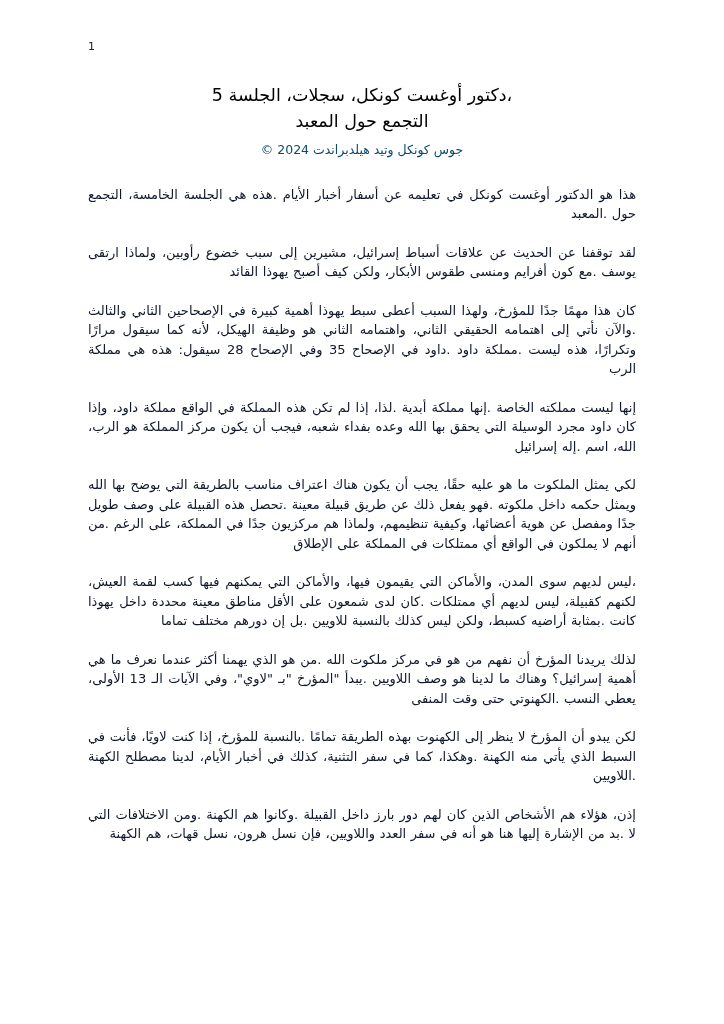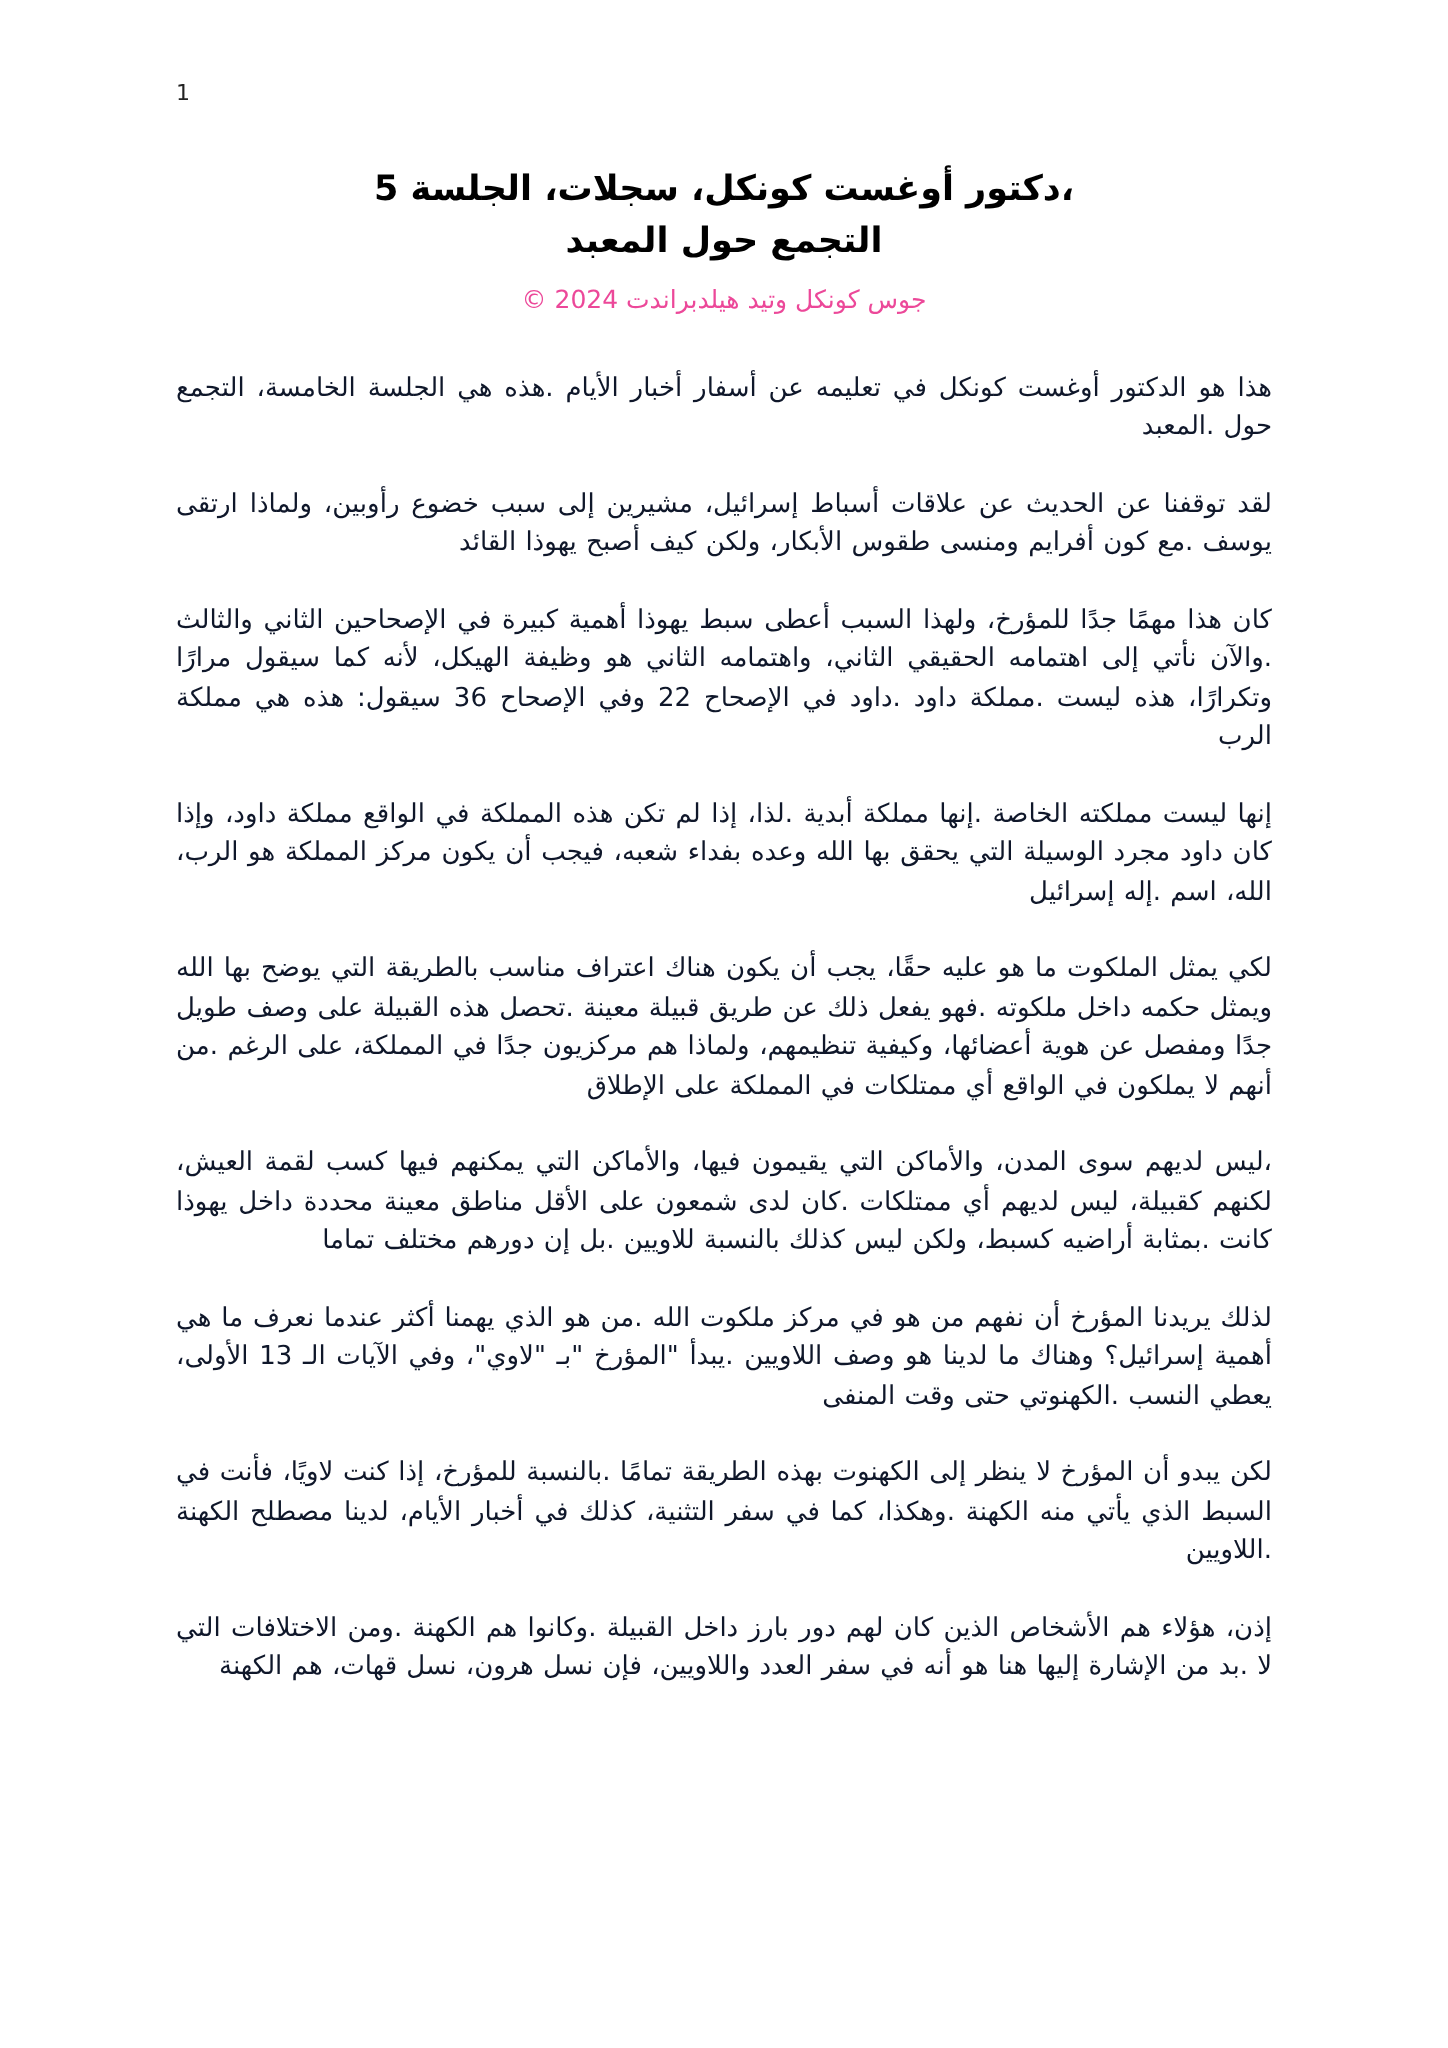--- a/index.html
+++ b/index.html
@@ -24,30 +24,30 @@
   }
   .title-block {
     margin-top: 46px;
     text-align: center;
   }
   .title {
     direction: rtl;
     unicode-bidi: plaintext;
     text-align: center;
     font-size: 17.5px;
-    font-weight: bold;
+    font-weight: normal;
     line-height: 1.5;
     color: #000;
   }
   .copyright {
     direction: rtl;
     text-align: center;
     font-size: 12.5px;
     margin-top: 7px;
-    color: #ec4899;
+    color: #0c4a6e;
   }
   .body-text {
     margin-top: 28px;
   }
   .para {
     direction: rtl;
     text-align: justify;
     font-size: 13px;
     line-height: 19.5px;
     margin-bottom: 19px;
@@ -63,21 +63,21 @@
 
   <div class="title-block">
     <div class="title" dir="rtl">،دكتور أوغست كونكل، سجلات، الجلسة 5</div>
     <div class="title" dir="rtl">التجمع حول المعبد</div>
     <div class="copyright" dir="rtl">جوس كونكل وتيد هيلدبراندت 2024 ©</div>
   </div>
 
   <div class="body-text">
       <p class="para" dir="rtl">هذا هو الدكتور أوغست كونكل في تعليمه عن أسفار أخبار الأيام .هذه هي الجلسة الخامسة، التجمع حول .المعبد</p>
       <p class="para" dir="rtl">لقد توقفنا عن الحديث عن علاقات أسباط إسرائيل، مشيرين إلى سبب خضوع رأوبين، ولماذا ارتقى يوسف .مع كون أفرايم ومنسى طقوس الأبكار، ولكن كيف أصبح يهوذا القائد</p>
-      <p class="para" dir="rtl">كان هذا مهمًا جدًا للمؤرخ، ولهذا السبب أعطى سبط يهوذا أهمية كبيرة في الإصحاحين الثاني والثالث .والآن نأتي إلى اهتمامه الحقيقي الثاني، واهتمامه الثاني هو وظيفة الهيكل، لأنه كما سيقول مرارًا وتكرارًا، هذه ليست .مملكة داود .داود في الإصحاح 22 وفي الإصحاح 36 سيقول: هذه هي مملكة الرب</p>
+      <p class="para" dir="rtl">كان هذا مهمًا جدًا للمؤرخ، ولهذا السبب أعطى سبط يهوذا أهمية كبيرة في الإصحاحين الثاني والثالث .والآن نأتي إلى اهتمامه الحقيقي الثاني، واهتمامه الثاني هو وظيفة الهيكل، لأنه كما سيقول مرارًا وتكرارًا، هذه ليست .مملكة داود .داود في الإصحاح 35 وفي الإصحاح 28 سيقول: هذه هي مملكة الرب</p>
       <p class="para" dir="rtl">إنها ليست مملكته الخاصة .إنها مملكة أبدية .لذا، إذا لم تكن هذه المملكة في الواقع مملكة داود، وإذا كان داود مجرد الوسيلة التي يحقق بها الله وعده بفداء شعبه، فيجب أن يكون مركز المملكة هو الرب، الله، اسم .إله إسرائيل</p>
       <p class="para" dir="rtl">لكي يمثل الملكوت ما هو عليه حقًا، يجب أن يكون هناك اعتراف مناسب بالطريقة التي يوضح بها الله ويمثل حكمه داخل ملكوته .فهو يفعل ذلك عن طريق قبيلة معينة .تحصل هذه القبيلة على وصف طويل جدًا ومفصل عن هوية أعضائها، وكيفية تنظيمهم، ولماذا هم مركزيون جدًا في المملكة، على الرغم .من أنهم لا يملكون في الواقع أي ممتلكات في المملكة على الإطلاق</p>
       <p class="para" dir="rtl">،ليس لديهم سوى المدن، والأماكن التي يقيمون فيها، والأماكن التي يمكنهم فيها كسب لقمة العيش، لكنهم كقبيلة، ليس لديهم أي ممتلكات .كان لدى شمعون على الأقل مناطق معينة محددة داخل يهوذا كانت .بمثابة أراضيه كسبط، ولكن ليس كذلك بالنسبة للاويين .بل إن دورهم مختلف تماما</p>
       <p class="para" dir="rtl">لذلك يريدنا المؤرخ أن نفهم من هو في مركز ملكوت الله .من هو الذي يهمنا أكثر عندما نعرف ما هي أهمية إسرائيل؟ وهناك ما لدينا هو وصف اللاويين .يبدأ "المؤرخ "بـ "لاوي"، وفي الآيات الـ 13 الأولى، يعطي النسب .الكهنوتي حتى وقت المنفى</p>
       <p class="para" dir="rtl">لكن يبدو أن المؤرخ لا ينظر إلى الكهنوت بهذه الطريقة تمامًا .بالنسبة للمؤرخ، إذا كنت لاويًا، فأنت في السبط الذي يأتي منه الكهنة .وهكذا، كما في سفر التثنية، كذلك في أخبار الأيام، لدينا مصطلح الكهنة .اللاويين</p>
       <p class="para" dir="rtl">إذن، هؤلاء هم الأشخاص الذين كان لهم دور بارز داخل القبيلة .وكانوا هم الكهنة .ومن الاختلافات التي لا .بد من الإشارة إليها هنا هو أنه في سفر العدد واللاويين، فإن نسل هرون، نسل قهات، هم الكهنة</p>
     </div>
 </div>
 
 </body></html>

